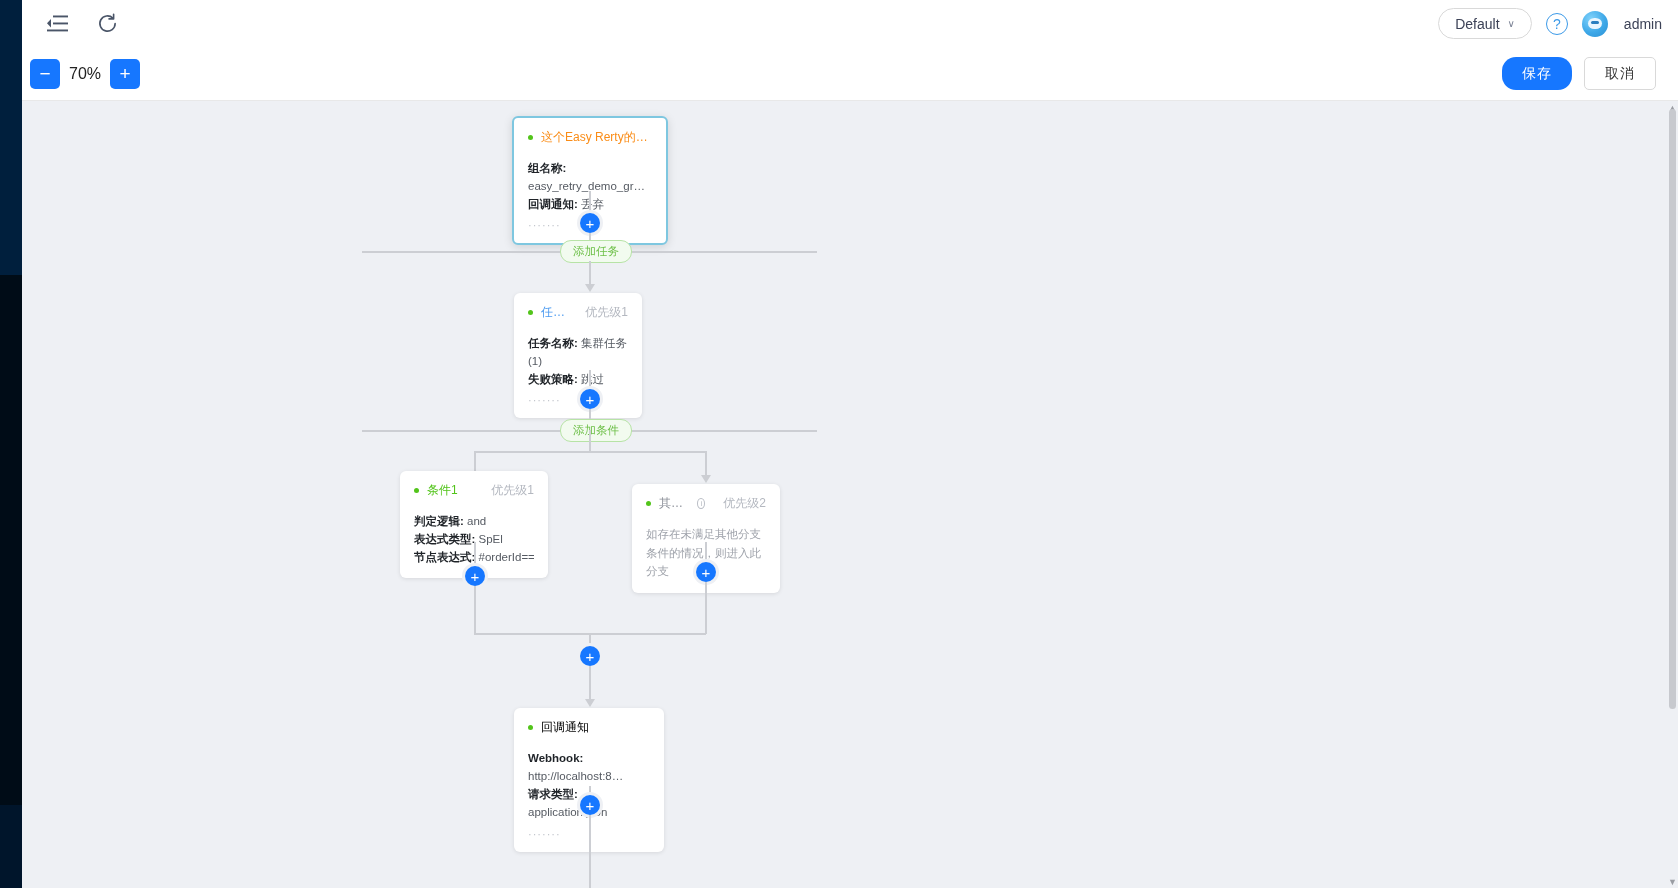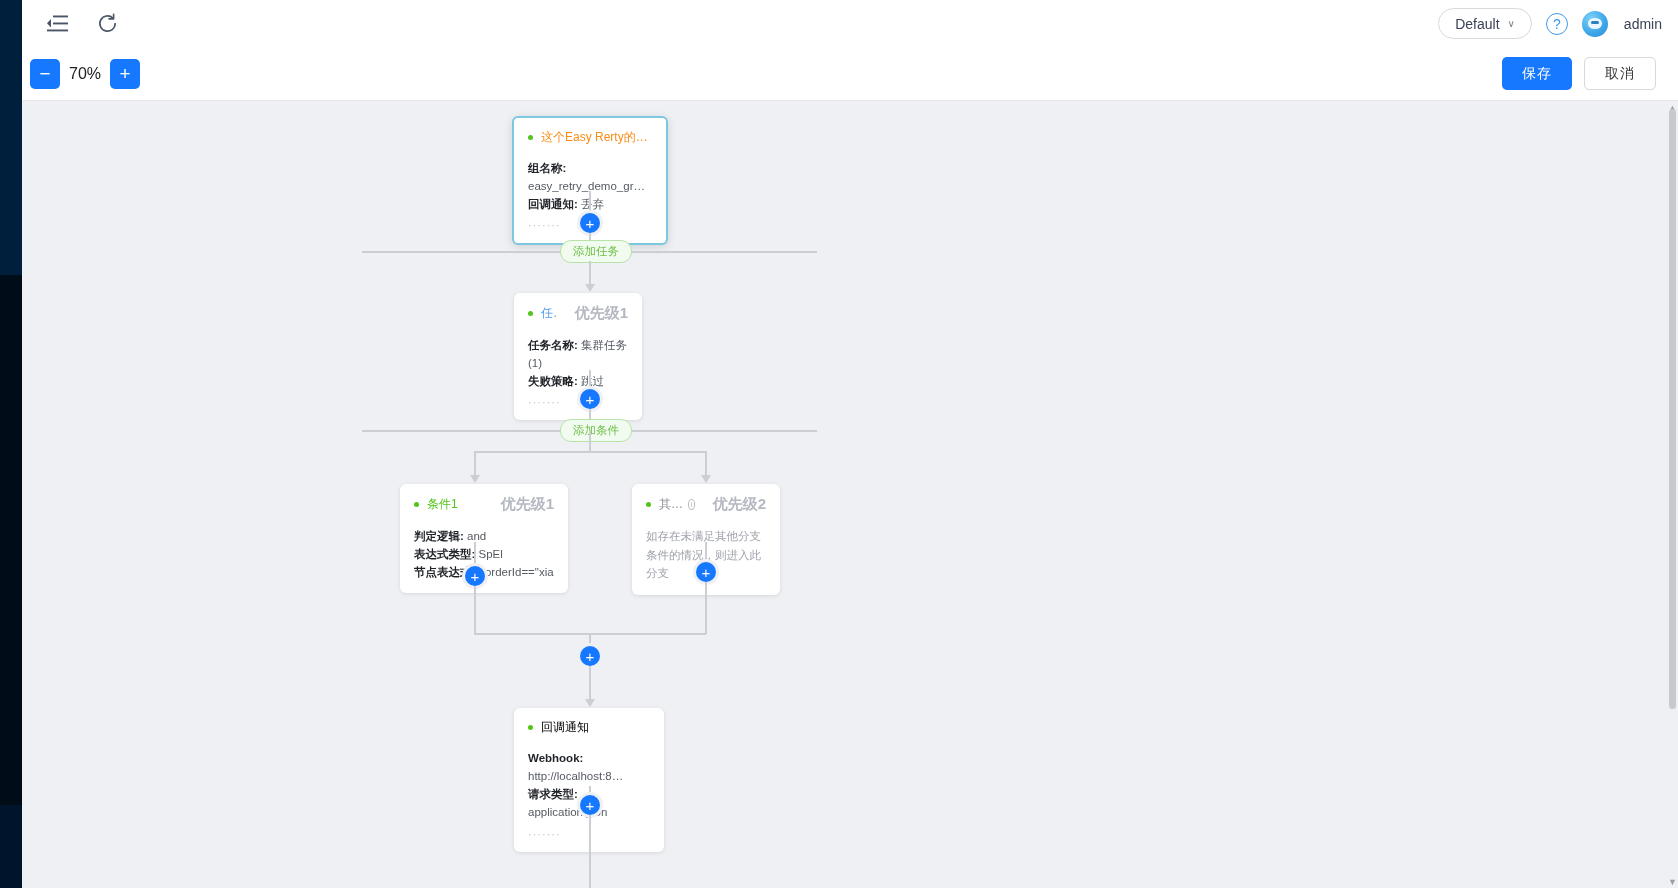--- a/index.html
+++ b/index.html
@@ -119,21 +119,21 @@
     color: #222;
     padding: 0 9px;
     min-width: 46px;
     text-align: center;
   }
   .toolbar-right { margin-left:auto; display:flex; align-items:center; gap:12px; padding-right: 22px; }
   .btn-primary {
     background: #1677ff;
     color: #fff;
     border: none;
-    border-radius: 5px;
+    border-radius: 14px;
     height: 33px;
     padding: 0 20px;
     font-size: 14px;
     cursor: pointer;
     letter-spacing: 1px;
     font-family: "Liberation Sans", "DejaVu Sans", sans-serif;
   }
   .btn-default {
     background: #fff;
     color: #333;
@@ -194,24 +194,23 @@
   }
   .node-title { white-space: nowrap; overflow: hidden; text-overflow: ellipsis; }
   .t-orange { color: #fa8c16; }
   .t-blue   { color: #4d9bf0; }
   .t-green  { color: #52c41a; }
   .t-grey   { color: #8c9099; }
   .t-purple { color: #000000; }
   .priority {
     margin-left: auto;
     color: #b4b8c0;
-    font-size: 15px;
+    font-size: 12px;
     padding-left: 18px;
     white-space: nowrap;
-    font-weight: bold;
   }
   .info-mark {
     display: inline-flex;
     align-items:center; justify-content:center;
     width: 11px; height: 11px;
     border: 1px solid #b9bdc5;
     border-radius: 50%;
     font-size: 8px;
     color: #b9bdc5;
     margin-left: 6px;
@@ -381,21 +380,21 @@
     <div class="hline" style="left:340px; top:329px; width:455px;"></div>
     <div class="pill-add" style="left:538px; top:318px;">添加条件</div>
 
     <div class="hline" style="left:452px; top:350px; width:232px;"></div>
     <div class="vline" style="left:567px; top:329px; height:22px;"></div>
     <div class="vline" style="left:452px; top:350px; height:27px;"></div>
     <div class="vline" style="left:683px; top:350px; height:27px;"></div>
     <div class="arrow-down" style="left:448px; top:374px;"></div>
     <div class="arrow-down" style="left:679px; top:374px;"></div>
 
-    <div class="node" style="left:378px; top:383px; width:168px;">
+    <div class="node" style="left:378px; top:370px; width:148px;">
       <div class="node-head">
         <span class="dot"></span>
         <span class="node-title t-green">条件1</span>
         <span class="priority">优先级1</span>
       </div>
       <div class="node-body">
         <div>
           <span class="k">判定逻辑:</span>
           <span class="v">and</span>
         </div>

